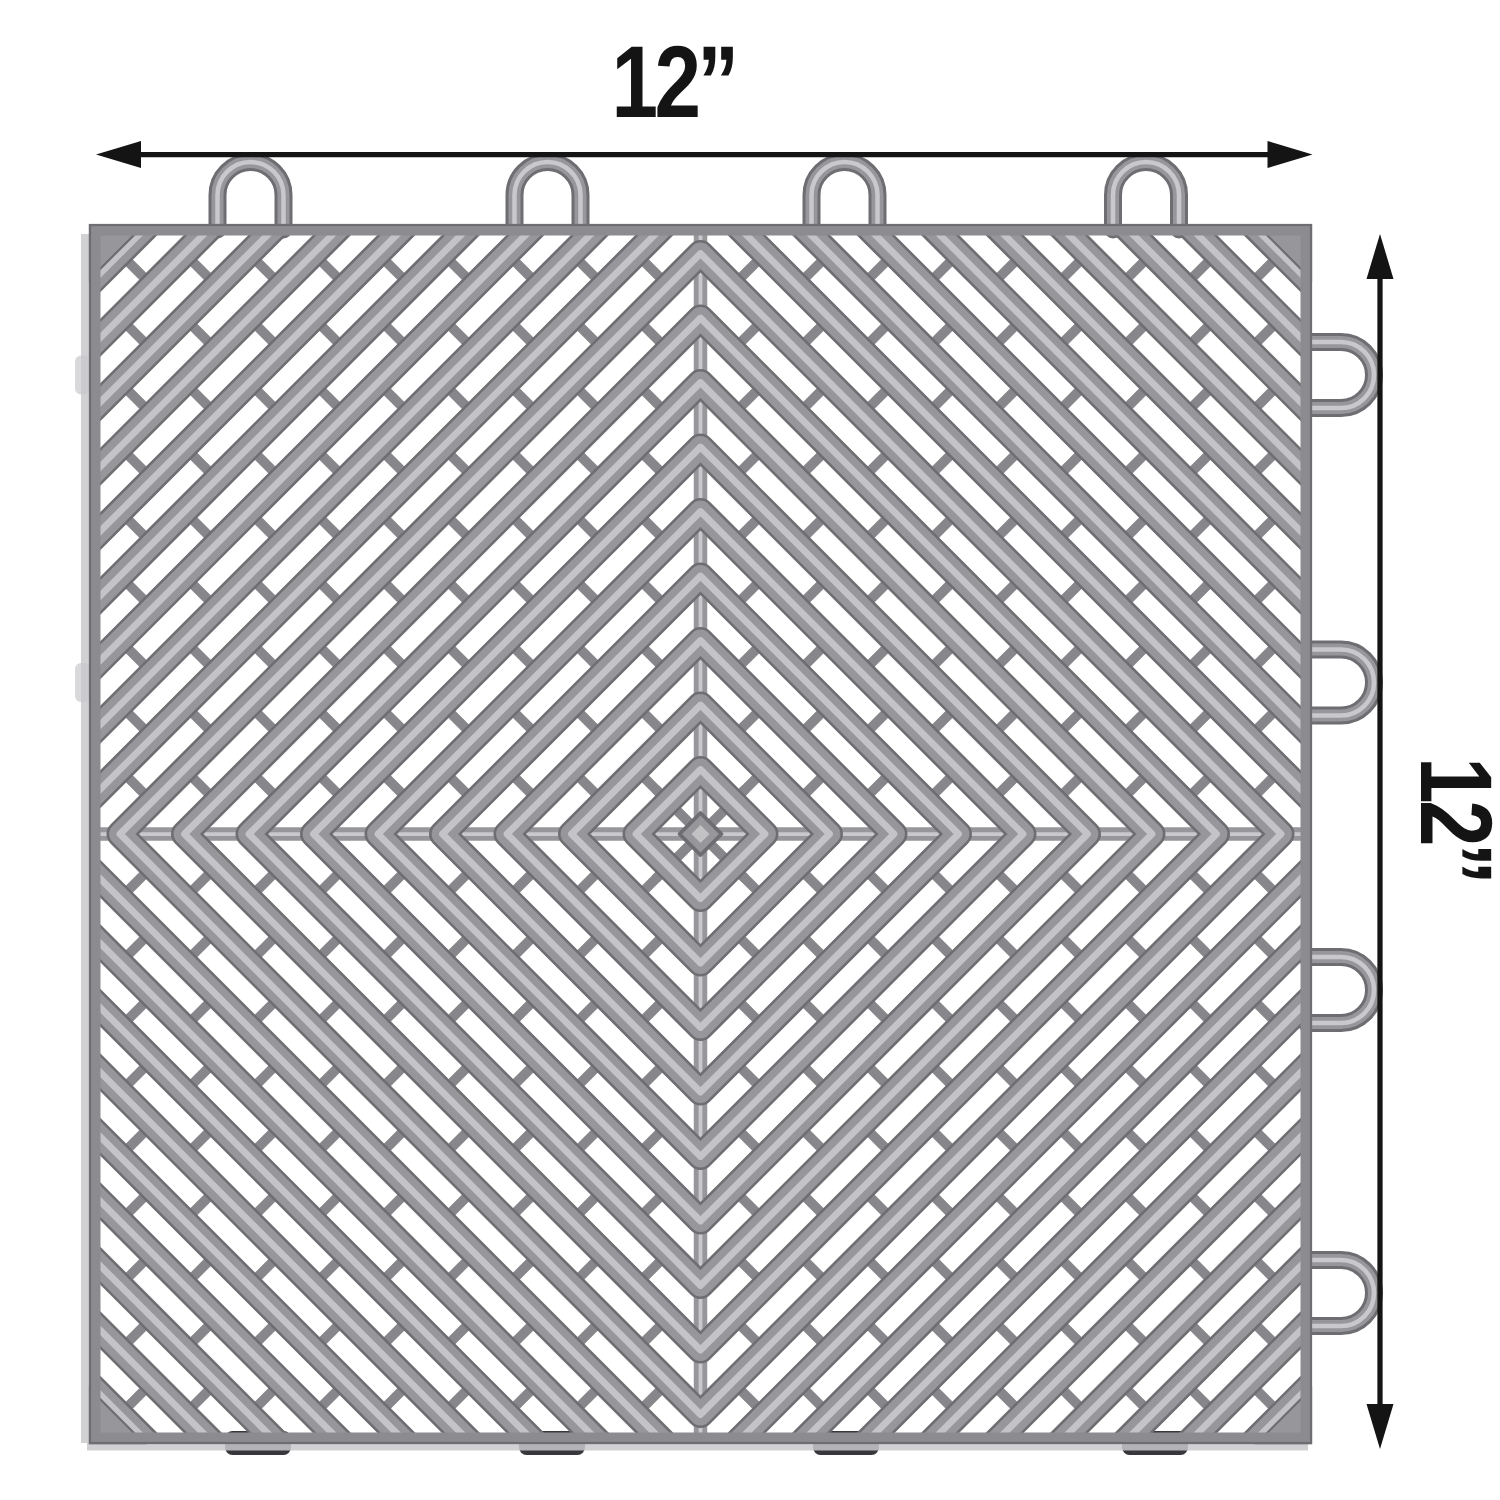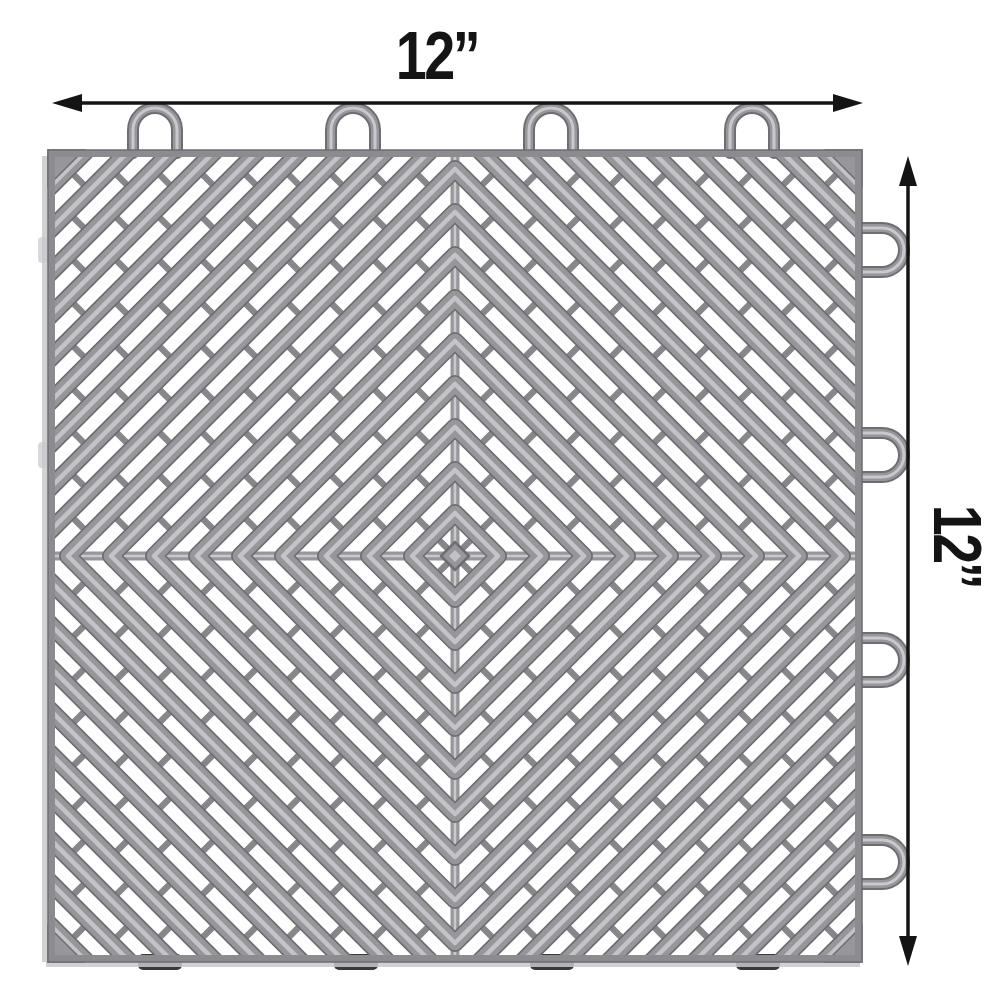--- a/index.html
+++ b/index.html
@@ -2,21 +2,21 @@
 <html><head>
 <meta charset="utf-8">
 <style>
   html,body{margin:0;padding:0;}
   body{
     width:1000px;height:1000px;
     background:#ffffff;
     font-family:"Liberation Sans", sans-serif;
     position:relative;overflow:hidden;
   }
-  .stage{position:absolute;left:0;top:0;width:936px;height:1000px;}
+  .stage{position:absolute;left:12px;top:0;width:936px;height:1000px;}
   svg{position:absolute;left:0;top:0;}
   .dim-label{
     position:absolute;
     color:#141414;
     font-weight:bold;
     font-size:68px;
     letter-spacing:-3px;
     white-space:nowrap;
     line-height:1;
     z-index:5;

